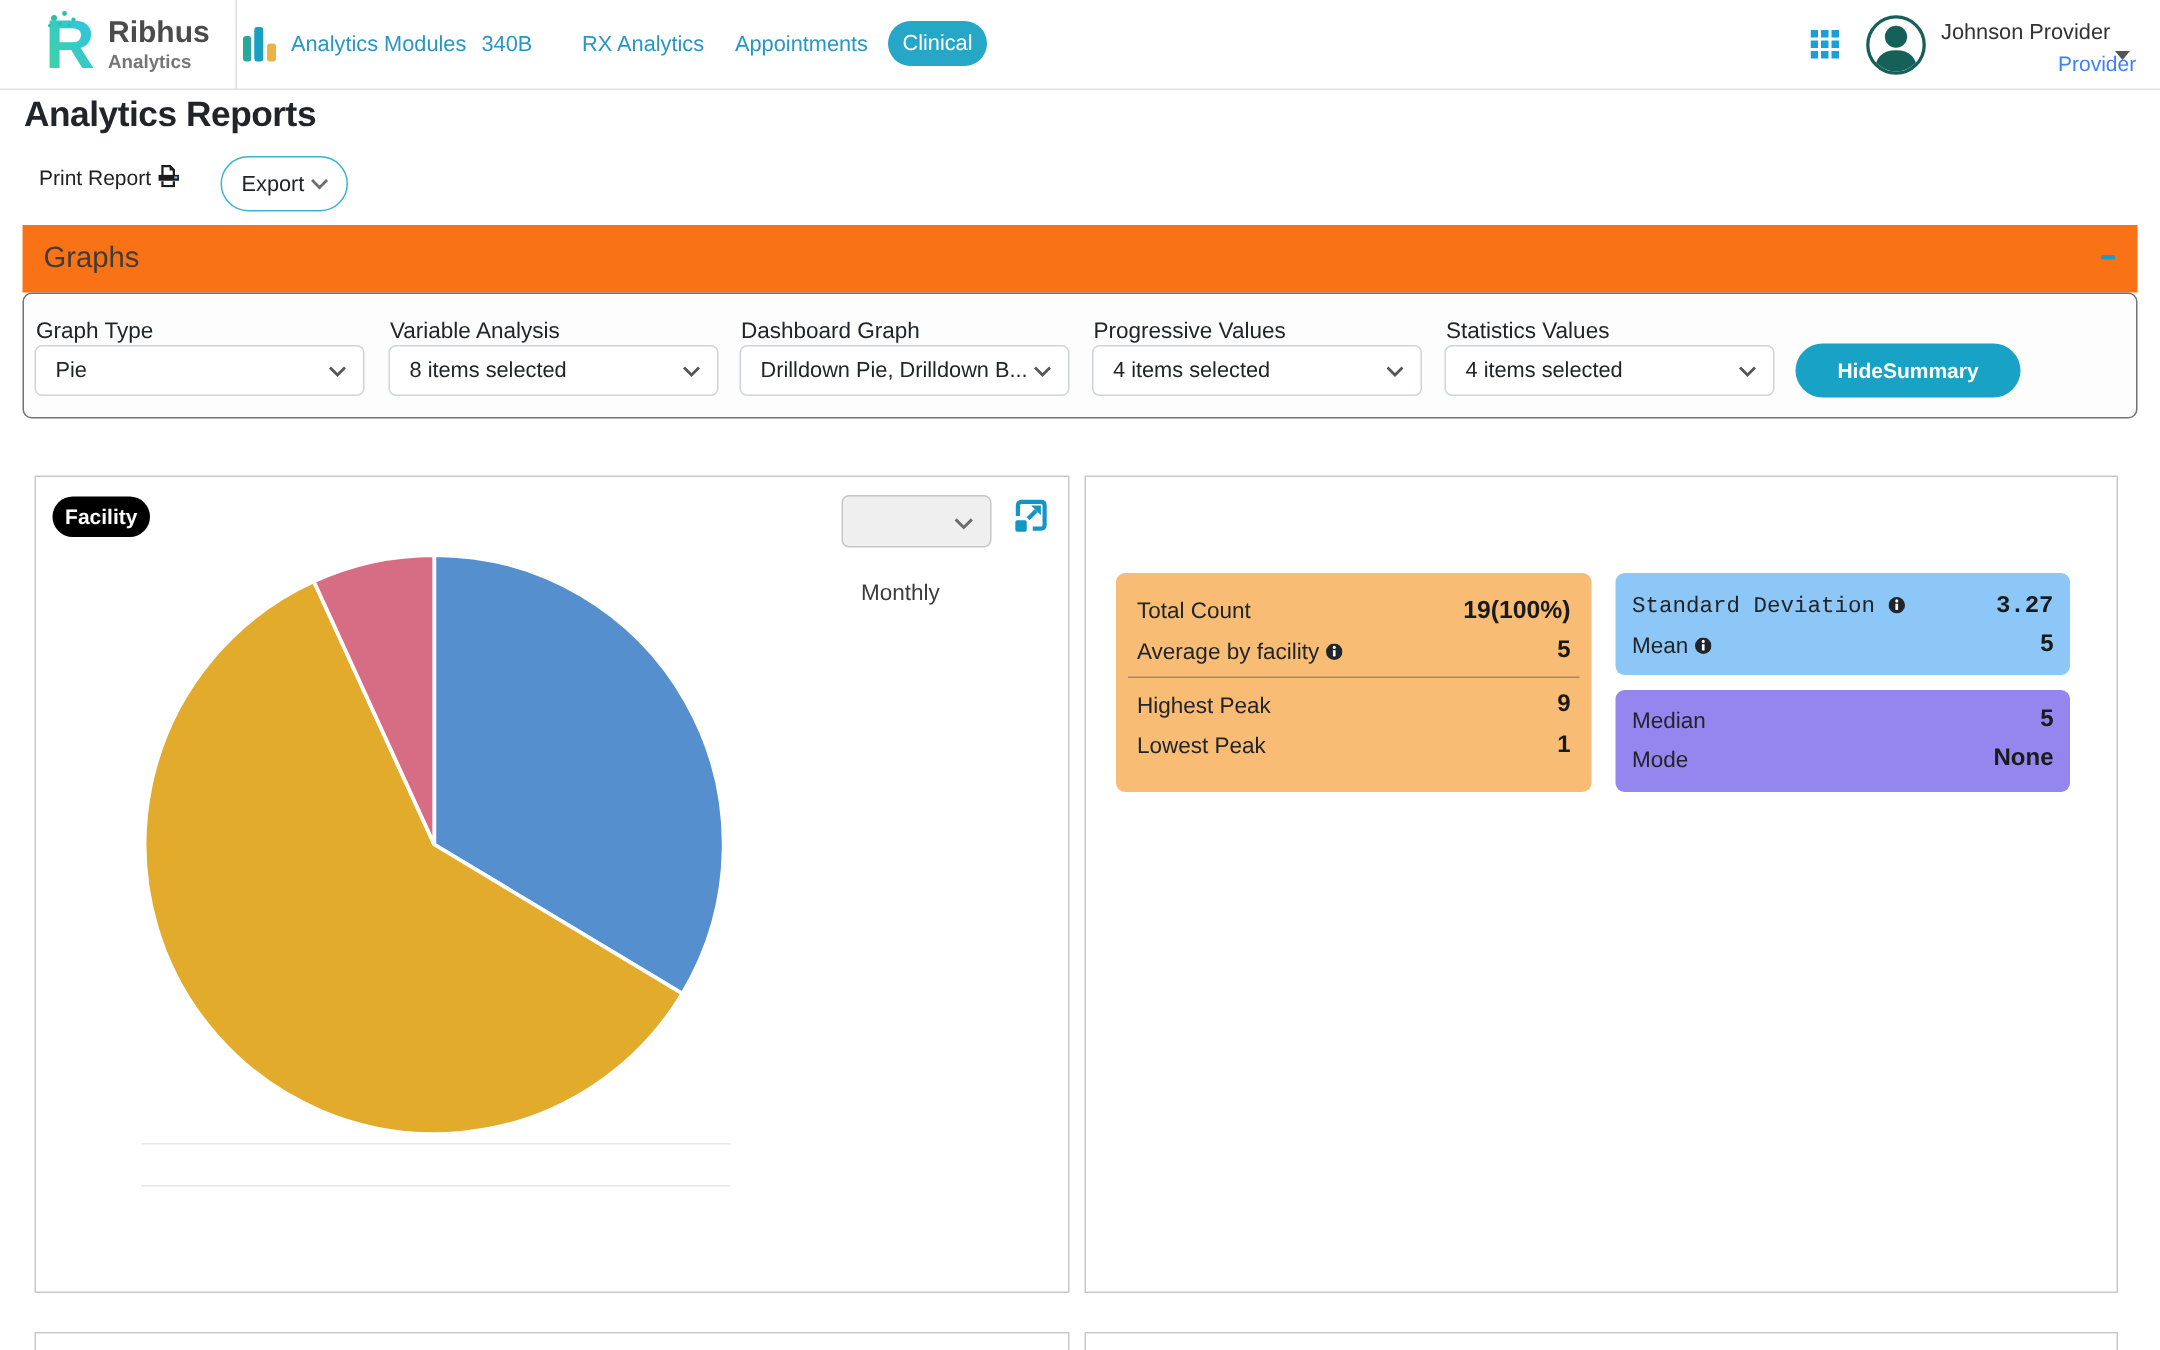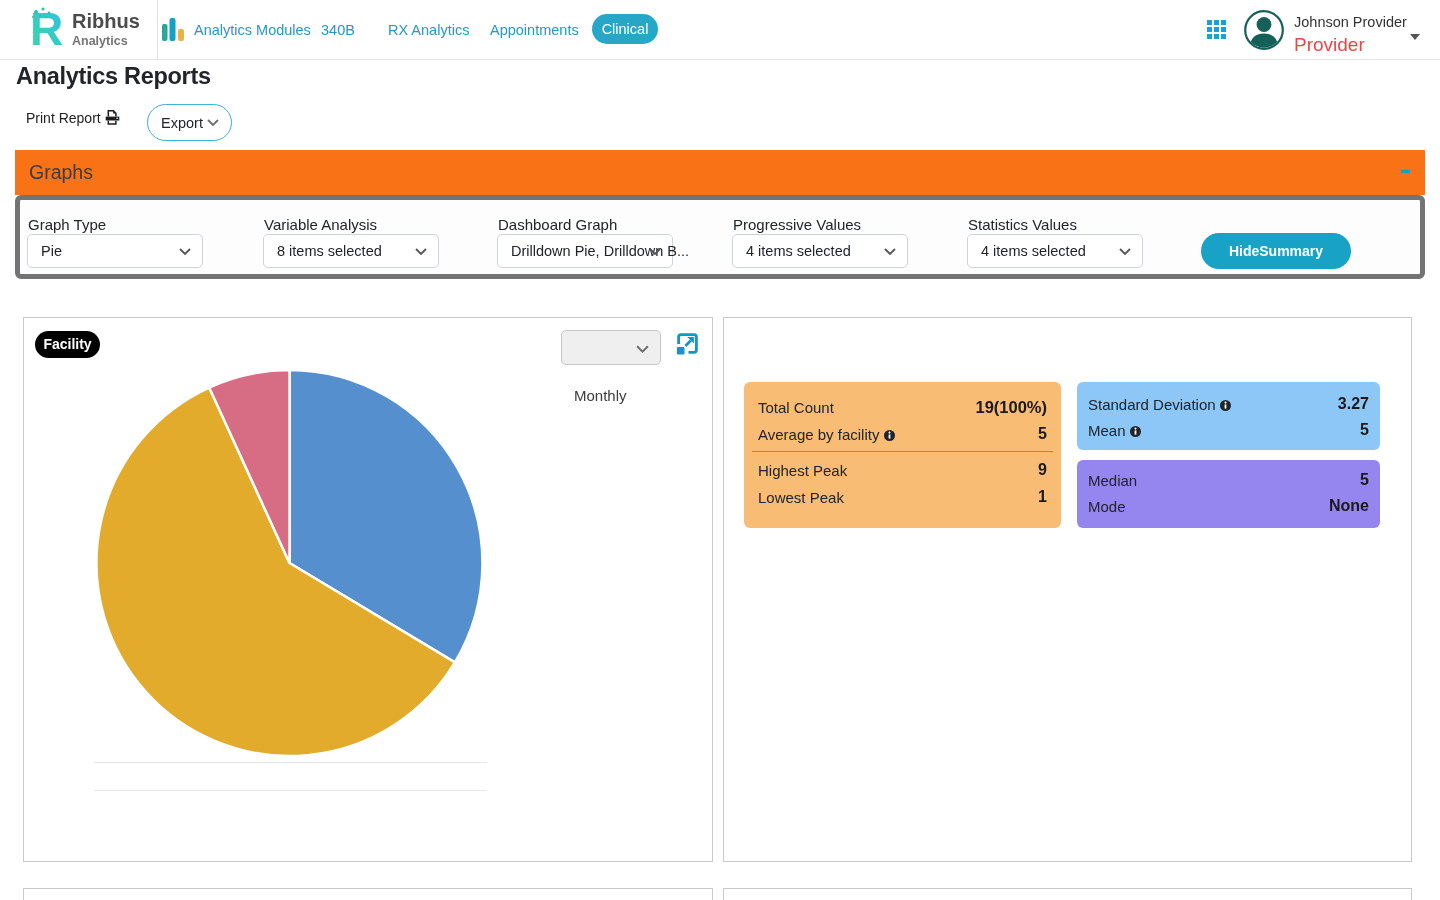--- a/index.html
+++ b/index.html
@@ -7,37 +7,37 @@
   #page { position:relative; width:1440px; height:900px; background:#fff; }
 
   
   #header { position:absolute; left:0; top:0; width:1440px; height:60px; background:#fff; border-bottom:1px solid #e2e2e2; }
   #logo-sep { position:absolute; left:157px; top:0; width:1px; height:60px; background:#e0e0e0; }
   .nav-item { position:absolute; top:22px; font-size:14.5px; color:#2797c5; }
   #clinical-pill { position:absolute; left:592px; top:14px; width:66px; height:30px; background:#27a7c8; border-radius:15px; color:#fff; font-size:14.5px; text-align:center; line-height:30px; }
   #grid-icon { position:absolute; left:1207px; top:20px; }
   #avatar { position:absolute; left:1244px; top:10px; }
   #user-name { position:absolute; left:1294px; top:14px; font-size:14.5px; color:#333; }
-  #user-role { position:absolute; left:1294px; top:34px; font-size:19px; color:#ef4444; }
+  #user-role { position:absolute; left:1372px; top:34px; font-size:14px; color:#3b82f6; }
   #user-caret { position:absolute; left:1410px; top:34px; width:0; height:0; border-left:5.5px solid transparent; border-right:5.5px solid transparent; border-top:6.5px solid #555; }
 
   
   #title { position:absolute; left:16px; top:63px; font-size:23.5px; font-weight:bold; color:#212529; letter-spacing:-0.3px; }
   #print-report { position:absolute; left:26px; top:110px; font-size:14px; color:#212121; }
   #export-btn { position:absolute; left:147px; top:104px; width:85px; height:37px; border:1px solid #3ab3d3; border-radius:18.5px; background:#fff; font-size:15px; color:#212529; text-align:left; }
   #export-btn span { position:absolute; left:13px; top:9.5px; font-size:14.5px; }
 
   
   #graphs-bar { position:absolute; left:15px; top:150px; width:1410px; height:45px; background:#f97316; }
   #graphs-bar .t { position:absolute; left:14px; top:11px; font-size:19.5px; color:#3d3d3d; }
   #graphs-bar .minus { position:absolute; left:1386px; top:20px; width:9px; height:3px; background:#1a9cc9; }
-  #filter-panel { position:absolute; left:15px; top:195px; width:1410px; height:84px; background:#fdfdfd; border:5px solid #737373; border-radius:6px; }
+  #filter-panel { position:absolute; left:15px; top:195px; width:1410px; height:84px; background:#fdfdfd; border:1px solid #737373; border-radius:6px; }
   .fgroup { position:absolute; top:0; }
   .flabel { position:absolute; top:16px; left:1px; font-size:15px; color:#212529; white-space:nowrap; }
-  .fselect { position:absolute; top:34px; left:0; width:176px; height:34px; border:1px solid #ced4da; border-radius:5px; background:#fff; }
+  .fselect { position:absolute; top:34px; left:0; width:220px; height:34px; border:1px solid #ced4da; border-radius:5px; background:#fff; }
   .fselect .txt { position:absolute; left:13px; top:8px; font-size:14.5px; color:#212529; white-space:nowrap; max-width:178px; overflow:hidden; }
   .chev { position:absolute; right:11px; top:13px; }
   #hide-summary { position:absolute; left:1181px; top:32.5px; width:150px; height:36px; border-radius:18px; background:#18a2c6; color:#fff; font-size:14px; font-weight:bold; text-align:center; line-height:36px; }
 
   
   #left-panel { position:absolute; left:23px; top:317px; width:690px; height:545px; border:1px solid #c9c9c9; background:#fff; }
   #right-panel { position:absolute; left:723px; top:317px; width:689px; height:545px; border:1px solid #c9c9c9; background:#fff; }
   #left-panel2 { position:absolute; left:23px; top:888px; width:690px; height:20px; border:1px solid #c9c9c9; background:#fff; }
   #right-panel2 { position:absolute; left:723px; top:888px; width:689px; height:20px; border:1px solid #c9c9c9; background:#fff; }
 
@@ -226,21 +226,21 @@
       <div class="crow" style="top:43.5px;">Average by facility <svg class="info" width="11" height="11" viewBox="0 0 16 16">
             <circle cx="8" cy="8" r="8" fill="#212529"></circle>
             <rect x="6.7" y="6.5" width="2.6" height="6" fill="#fff"></rect>
             <circle cx="8" cy="3.8" r="1.5" fill="#fff"></circle>
           </svg><span class="val">5</span></div>
       <div class="csep" style="top:68.5px;"></div>
       <div class="crow" style="top:80px;">Highest Peak<span class="val">9</span></div>
       <div class="crow" style="top:107px;">Lowest Peak<span class="val">1</span></div>
     </div>
     <div class="card" id="card-blue">
-      <div class="crow" style="top:14px;">Standard Deviation <svg class="info" width="11" height="11" viewBox="0 0 16 16">
+      <div class="crow" style="top:14px;font-family:Liberation Mono, monospace;">Standard Deviation <svg class="info" width="11" height="11" viewBox="0 0 16 16">
             <circle cx="8" cy="8" r="8" fill="#212529"></circle>
             <rect x="6.7" y="6.5" width="2.6" height="6" fill="#fff"></rect>
             <circle cx="8" cy="3.8" r="1.5" fill="#fff"></circle>
           </svg><span class="val">3.27</span></div>
       <div class="crow" style="top:40px;">Mean <svg class="info" width="11" height="11" viewBox="0 0 16 16">
             <circle cx="8" cy="8" r="8" fill="#212529"></circle>
             <rect x="6.7" y="6.5" width="2.6" height="6" fill="#fff"></rect>
             <circle cx="8" cy="3.8" r="1.5" fill="#fff"></circle>
           </svg><span class="val">5</span></div>
     </div>

